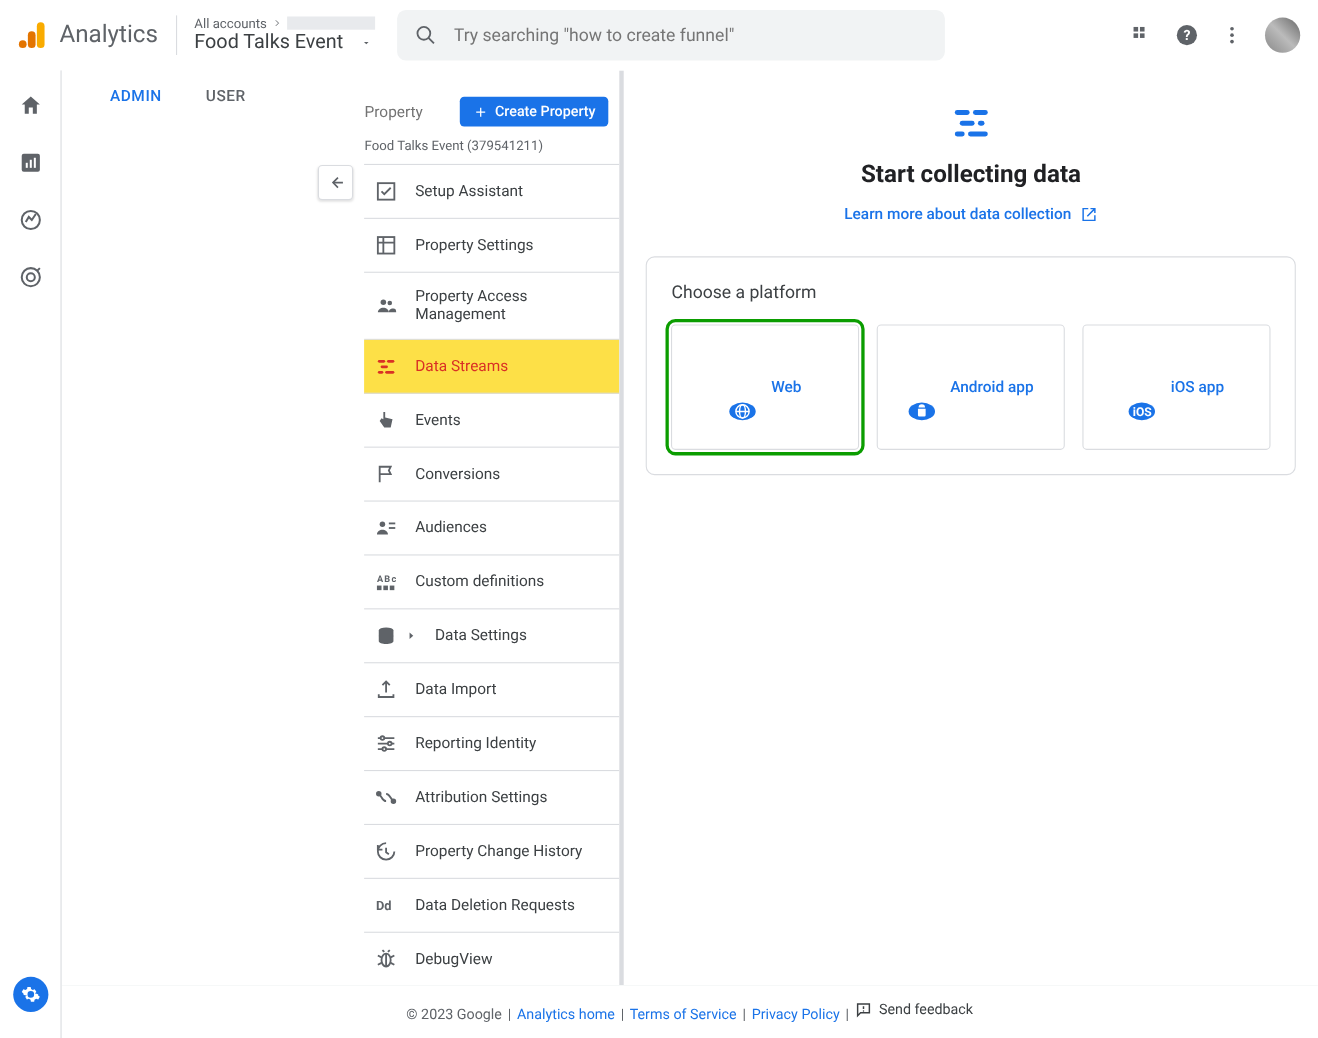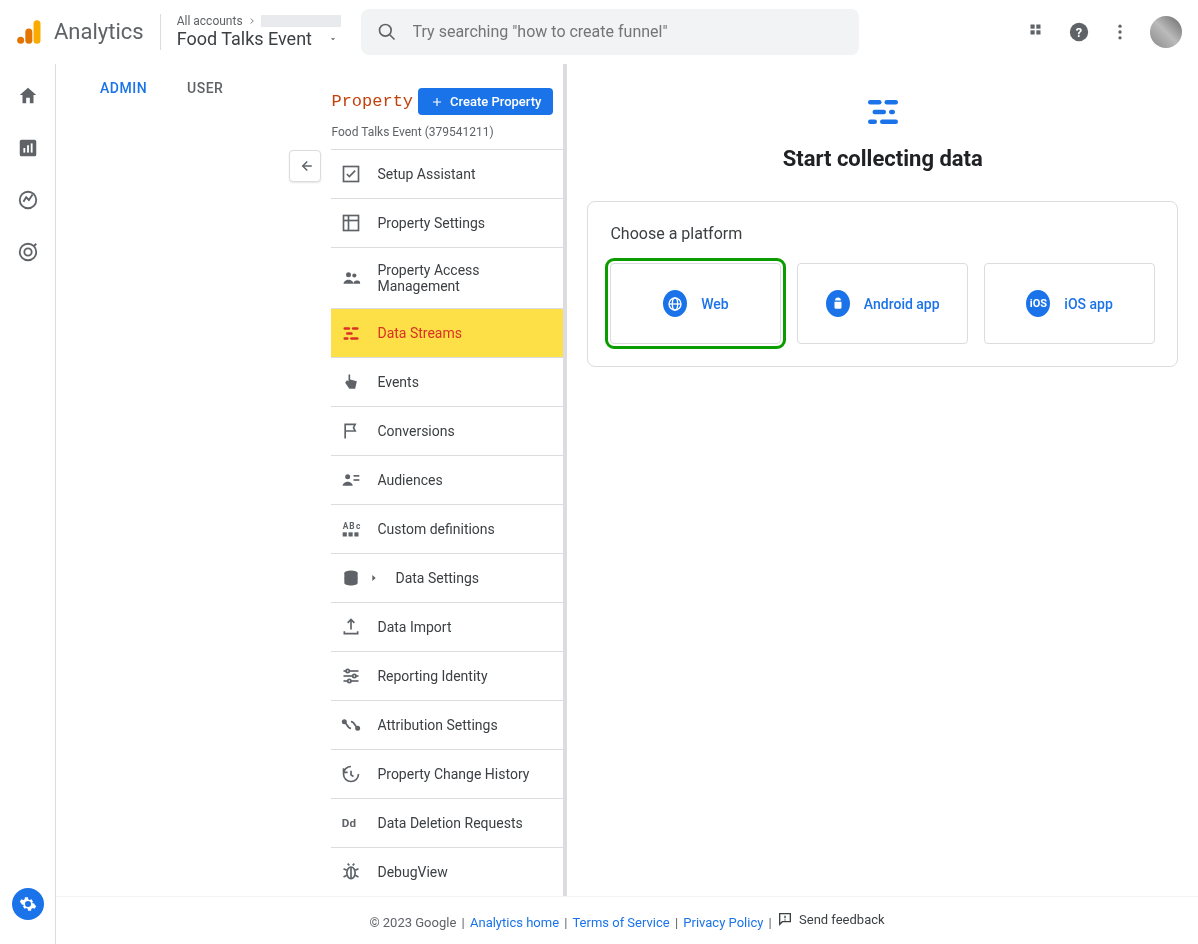--- a/index.html
+++ b/index.html
@@ -35,21 +35,21 @@
 .tab.active { color: #1a73e8; border-bottom: 3px solid #e37400; }
 
 
 .admin-content { flex: 1; display: flex; overflow: hidden; }
 
 
 .property-col { width: 300px; padding: 24px 0 0 64px; position: relative; border-right: 4px solid #dadce0; overflow-y: auto; }
 .property-col::-webkit-scrollbar{width:0}
 .back-btn { position: absolute; left: 22px; top: 86px; width: 32px; height: 32px; background: #fff; border: 1px solid #dadce0; border-radius: 4px; display: flex; align-items: center; justify-content: center; cursor: pointer; box-shadow: 0 1px 2px rgba(0,0,0,0.1); }
 .property-header { display: flex; align-items: center; justify-content: space-between; padding-right: 10px; }
-.property-label { font-size: 17px; color: #c2410c; font-family: Liberation Mono, monospace; }
+.property-label { font-size: 14px; color: #737373; }
 .create-btn { background: #1a73e8; color: #fff; border: none; border-radius: 4px; padding: 6px 12px; font-size: 13px; font-weight: 500; display: flex; align-items: center; gap: 6px; cursor: pointer; }
 .property-id { font-size: 12px; color: #5f6368; margin-top: 10px; padding-bottom: 10px; border-bottom: 1px solid #dadce0; }
 
 .menu-list { margin-top: 0; }
 .menu-item { display: flex; align-items: center; padding: 14px 10px; gap: 16px; font-size: 14px; color: #3c4043; border-bottom: 1px solid #dadce0; cursor: pointer; }
 .menu-item.active { background: #fde047; color: #d93025; }
 .menu-item.active .menu-icon { color: #d93025; }
 .menu-icon { width: 20px; height: 20px; color: #5f6368; flex-shrink: 0; display:flex; align-items:center; justify-content:center;}
 .menu-item .chevron { width: 10px; margin-left: -8px; }
 
@@ -59,21 +59,21 @@
 .title { text-align: center; font-size: 22px; color: #202124; margin-bottom: 16px; }
 .desc { text-align: center; font-size: 14px; color: #5f6368; max-width: 740px; margin: 0 auto 22px; line-height: 1.6; }
 .learn-more { text-align: center; display:flex; align-items:center; justify-content:center; gap:8px;}
 .learn-more a { color: #1a73e8; text-decoration: none; font-size: 14px; font-weight: 500; }
 
 .platform-card { border: 1px solid #dadce0; border-radius: 8px; padding: 22px; margin-top: 30px; }
 .platform-title { font-size: 16px; color: #3c4043; margin-bottom: 20px; }
 .platform-buttons { display: flex; gap: 16px; }
 .platform-btn { flex: 1; border: 1px solid #dadce0; border-radius: 4px; padding: 26px; display: flex; align-items: center; justify-content: center; gap: 14px; cursor: pointer; font-size: 14px; font-weight: 500; color: #1a73e8; }
 .platform-btn.highlight { outline: 3px solid #0b9d00; outline-offset: 2px; }
-.platform-btn .picon { width: 24px; height: 27px; background: #1a73e8; border-radius: 50%; display: flex; align-items: center; justify-content: center; color: #fff; font-size: 11px; font-weight: bold; }
+.platform-btn .picon { width: 24px; height: 16px; background: #1a73e8; border-radius: 50%; display: flex; align-items: center; justify-content: center; color: #fff; font-size: 11px; font-weight: bold; margin-top: 44px; }
 
 
 .footer { position: fixed; bottom: 0; left: 56px; right: 0; background: #fff; text-align: center; padding: 14px; font-size: 13px; color: #5f6368; border-top: 1px solid #f1f3f4;}
 .footer a { color: #1a73e8; text-decoration: none; }
 .footer .sep { margin: 0 2px; }
 .footer .feedback { display:inline-flex; align-items:center; gap:6px; color:#3c4043; }
 
 svg { display: block; }
 </style>
 </head>
@@ -364,20 +364,26 @@
           <svg width="36" height="36" viewBox="0 0 24 24" fill="#1a73e8">
               <rect x="2" y="4" width="9" height="3" rx="1.5"></rect>
               <rect x="13" y="4" width="9" height="3" rx="1.5"></rect>
               <rect x="5" y="10.5" width="9" height="3" rx="1.5"></rect>
               <rect x="16" y="10.5" width="4" height="3" rx="1.5"></rect>
               <rect x="2" y="17" width="6" height="3" rx="1.5"></rect>
               <rect x="10" y="17" width="12" height="3" rx="1.5"></rect>
             </svg>
         </div>
         <h1 class="title">Start collecting data</h1>
+        <div class="learn-more">
+          <a href="#">Learn more about data collection</a>
+          <svg width="16" height="16" viewBox="0 0 24 24">
+              <path d="M5 5h6V3H3v18h18v-8h-2v6H5V5zm9-2v2h3.6L9 13.6 10.4 15 19 6.4V10h2V3h-7z" fill="#1a73e8"></path>
+            </svg>
+        </div>
 
         <div class="platform-card">
           <div class="platform-title">Choose a platform</div>
           <div class="platform-buttons">
             <div class="platform-btn highlight">
               <span class="picon">
                   <svg width="16" height="16" viewBox="0 0 24 24" stroke="#fff" stroke-width="2" fill="none">
                     <circle cx="12" cy="12" r="9"></circle>
                     <ellipse cx="12" cy="12" rx="4" ry="9"></ellipse>
                     <line x1="3" y1="12" x2="21" y2="12"></line>

